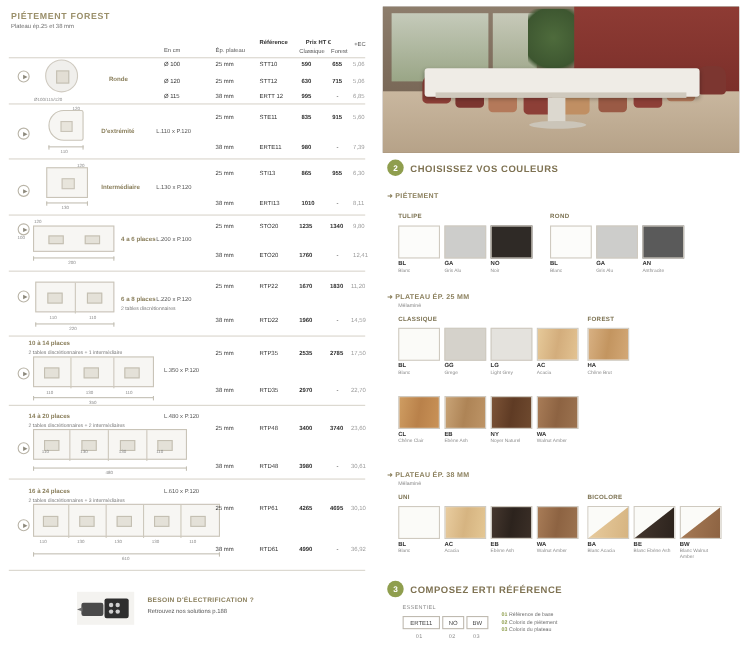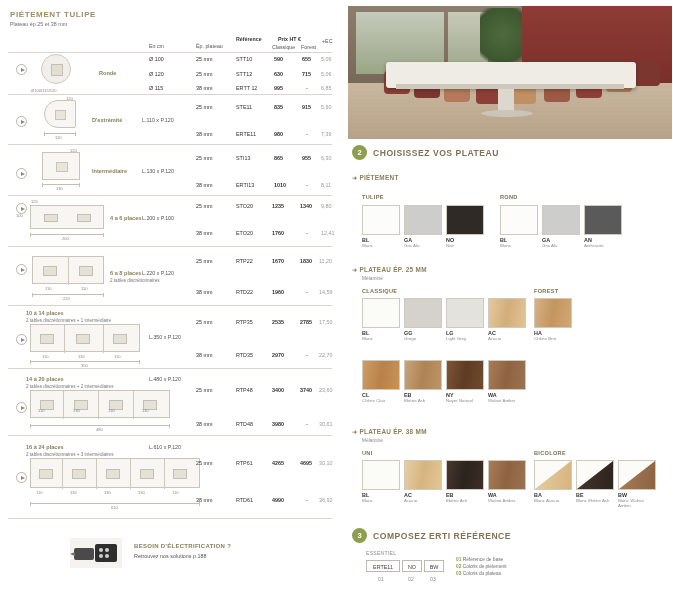--- a/index.html
+++ b/index.html
@@ -140,21 +140,21 @@
   .cnum { color:#8f9e4e; font-weight:bold; }
   .arrow-s { font-size:6px; color:#8a7f5c; }
 </style>
 </head>
 <body>
 
 <div class="page">
 
   <div class="left">
 
-    <div class="head-title">PIÉTEMENT TULIPE</div>
+    <div class="head-title">PIÉTEMENT FOREST</div>
     <div class="head-sub">Plateau ép.25 et 38 mm</div>
 
     <div class="th col-encm" style="top:43px;position:absolute;left:149px;">En cm</div>
     <div class="th col-ep" style="top:43px;position:absolute;left:196px;">Ép. plateau</div>
     <div class="th col-ref bold" style="top:36px;position:absolute;left:236px;">Référence</div>
     <div class="th col-prix bold" style="top:36px;position:absolute;left:278px;">Prix HT €</div>
     <div class="th" style="top:44px;position:absolute;left:272px;">Classique</div>
     <div class="th" style="top:44px;position:absolute;left:301px;">Forest</div>
     <div class="th" style="top:38px;position:absolute;left:322px;">+EC</div>
 
@@ -445,21 +445,21 @@
       <div class="ph-chair" style="left:228px; top:66px; background:#8d3f37;"></div>
       <div class="ph-chair" style="left:258px; top:60px; background:#b4795a;"></div>
       <div class="ph-chair" style="left:286px; top:54px; background:#7c3630;"></div>
       <div class="ph-table"></div>
       <div class="ph-table2"></div>
       <div class="ph-leg"></div>
       <div class="ph-legbase"></div>
     </div>
 
     <div class="badge" style="left:8px; top:145px;">2</div>
-    <div class="sec-title" style="left:29px; top:148px;">CHOISISSEZ VOS PLATEAU</div>
+    <div class="sec-title" style="left:29px; top:148px;">CHOISISSEZ VOS COULEURS</div>
 
     <div class="sub-head" style="left:8px; top:174px;">
       <span class="arrow-s">➜</span>&nbsp;<span>PIÉTEMENT</span>
     </div>
 
     <div class="grp-label" style="left:18px; top:194px;">TULIPE</div>
     <div class="sw" style="left:18px; top:205px;">
       <div class="chip" style="background:#fcfcfa;"></div>
       <div class="code">BL</div>
       <div class="name">Blanc</div>

